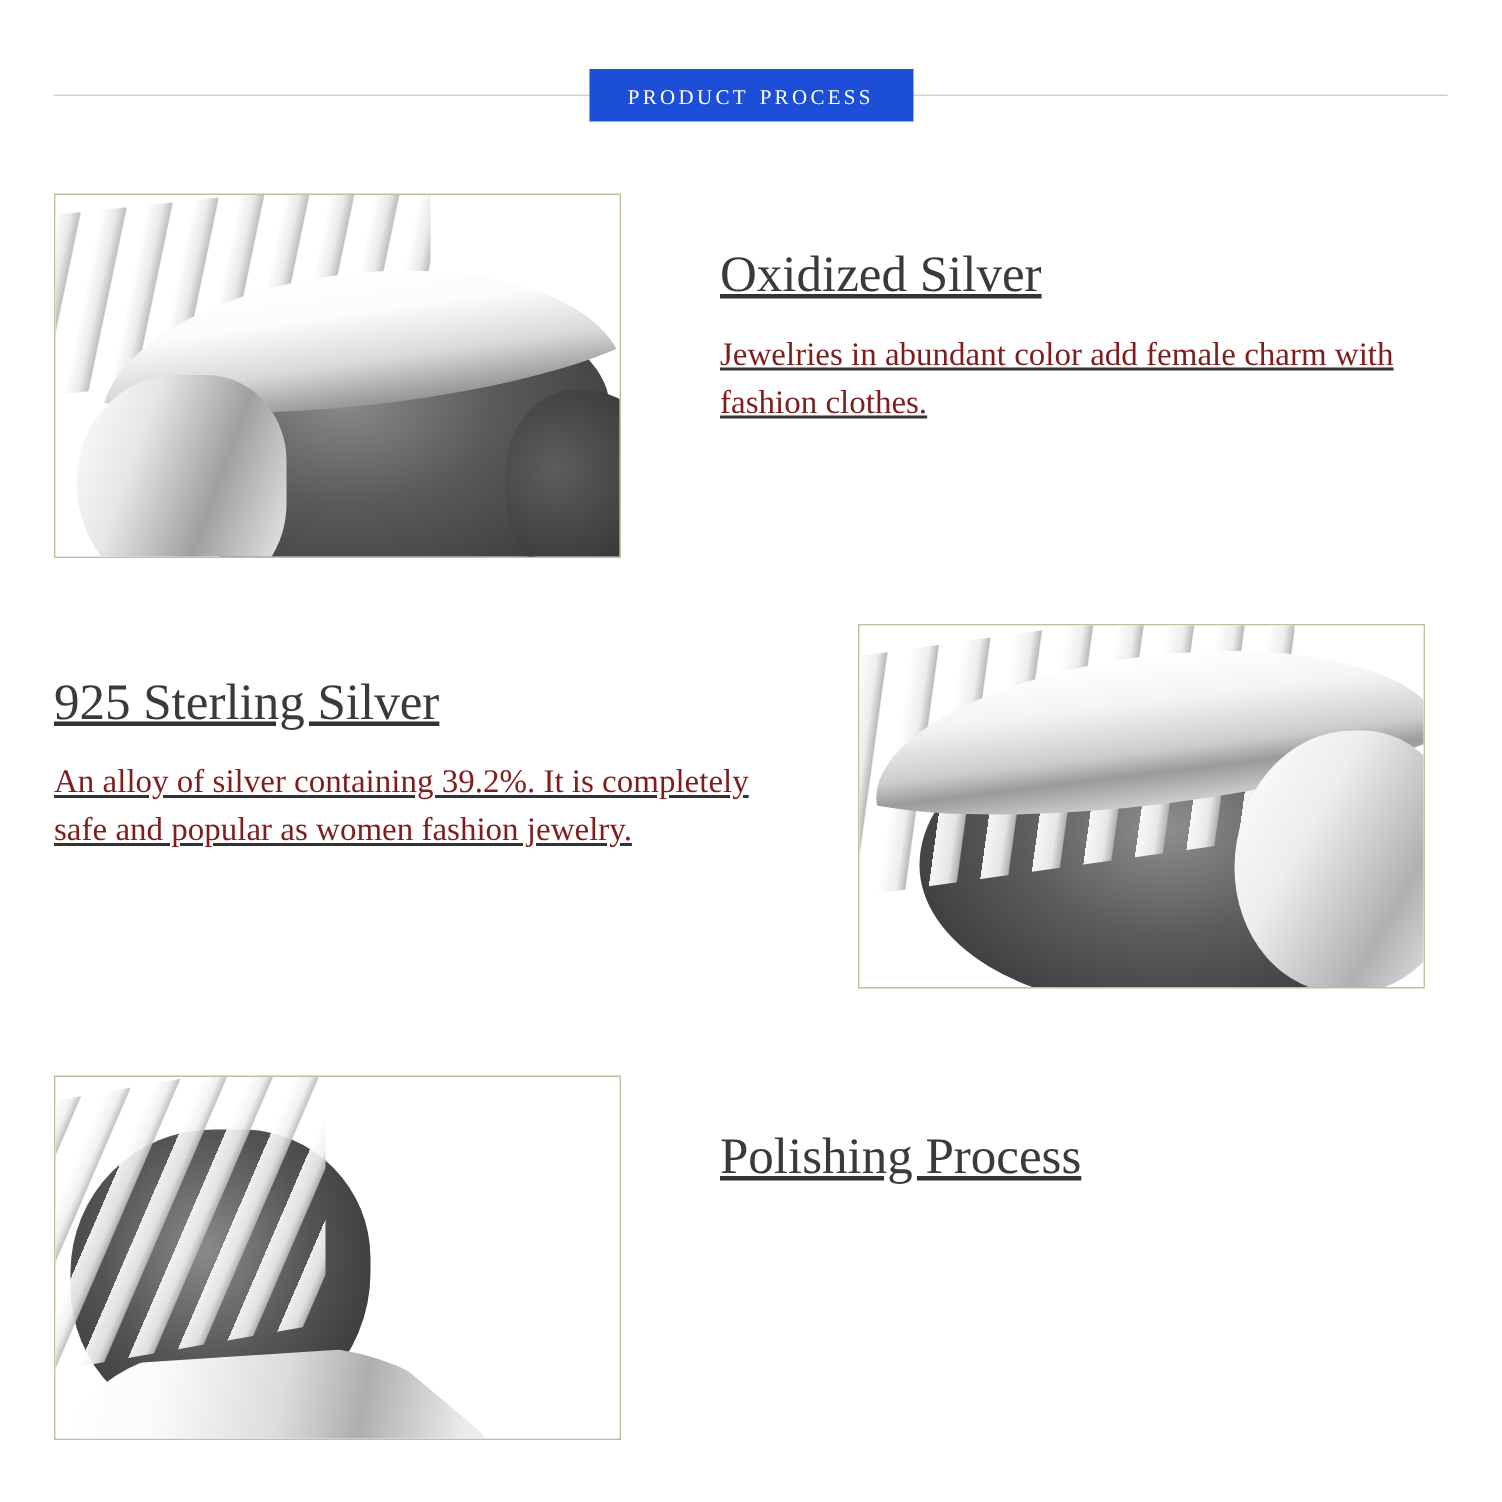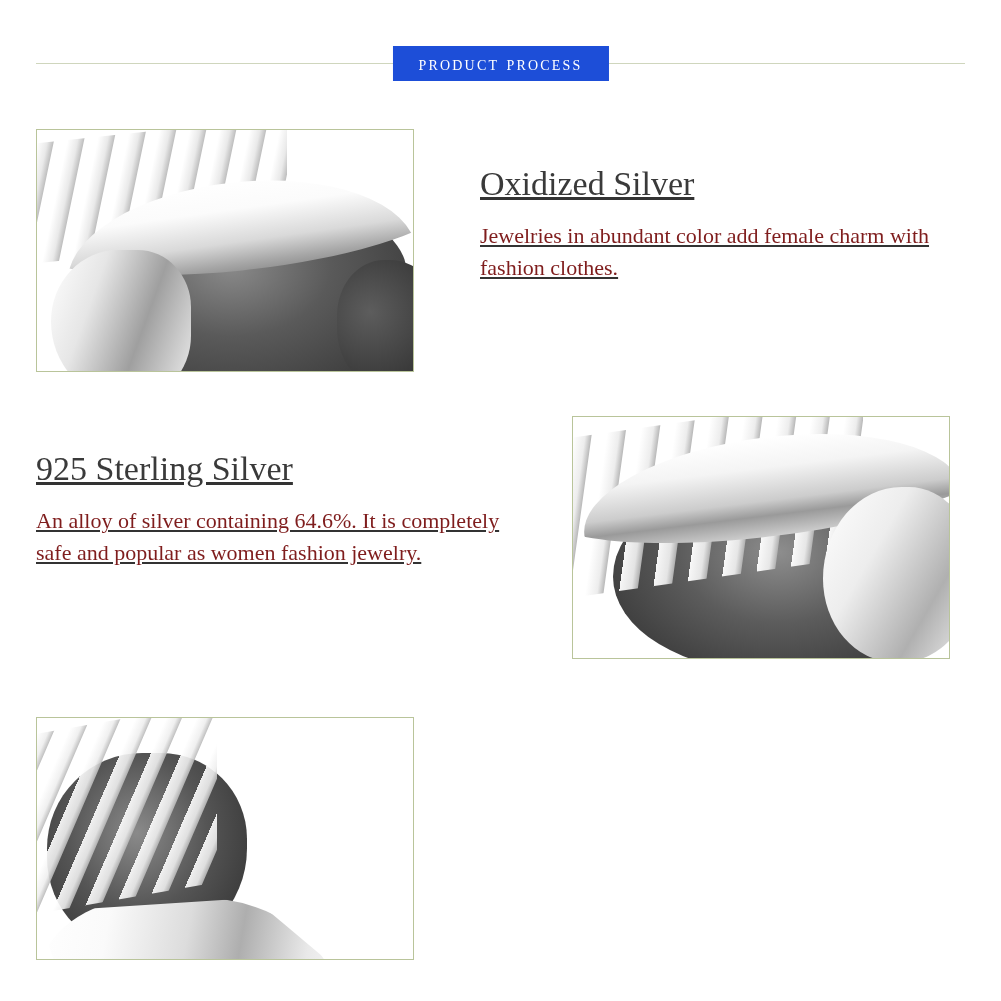--- a/index.html
+++ b/index.html
@@ -229,21 +229,21 @@
     </div>
     <div class="text-block text-left">
       <h2 class="block-title">Oxidized Silver</h2>
       <p class="block-body">Jewelries in abundant color add female charm with fashion clothes.</p>
     </div>
   </div>
 
   <div class="row row-2">
     <div class="text-block text-left">
       <h2 class="block-title">925 Sterling Silver</h2>
-      <p class="block-body">An alloy of silver containing 64.6%. It is completely safe and popular as women fashion jewelry.</p>
+      <p class="block-body">An alloy of silver containing 39.2%. It is completely safe and popular as women fashion jewelry.</p>
     </div>
     <div class="photo">
       <div class="photo-inner art2">
         <div class="silver-bg"></div>
         <div class="dark b-dark"></div>
         <div class="b-teeth"></div>
         <div class="band b-band"></div>
         <div class="band b-right"></div>
       </div>
     </div>
@@ -253,16 +253,17 @@
     <div class="photo">
       <div class="photo-inner art3">
         <div class="silver-bg"></div>
         <div class="dark c-dark"></div>
         <div class="c-teeth"></div>
         <div class="c-blade"></div>
 
       </div>
     </div>
     <div class="text-block text-left">
+      <h2 class="block-title">Polishing Process</h2>
     </div>
   </div>
 
 </div>
 
 </body></html>

